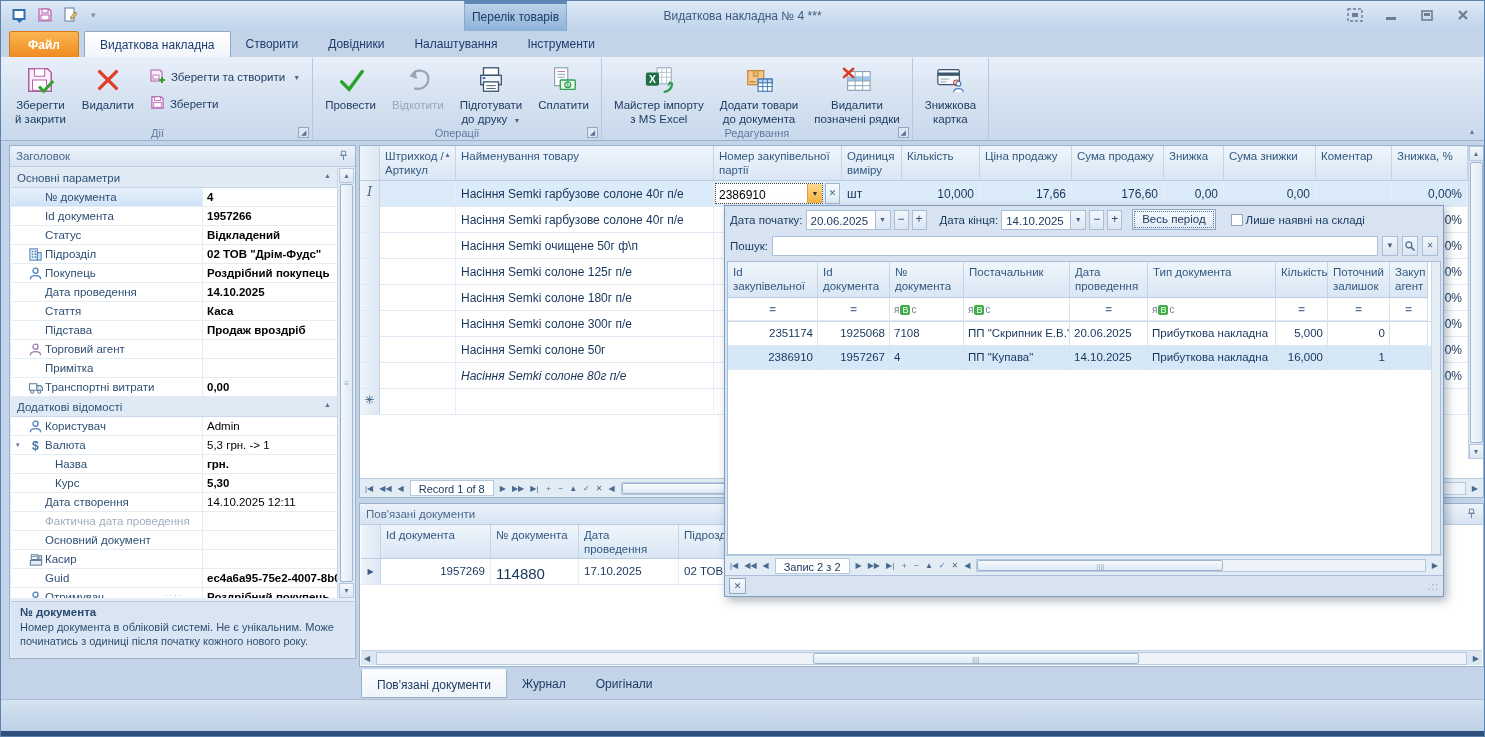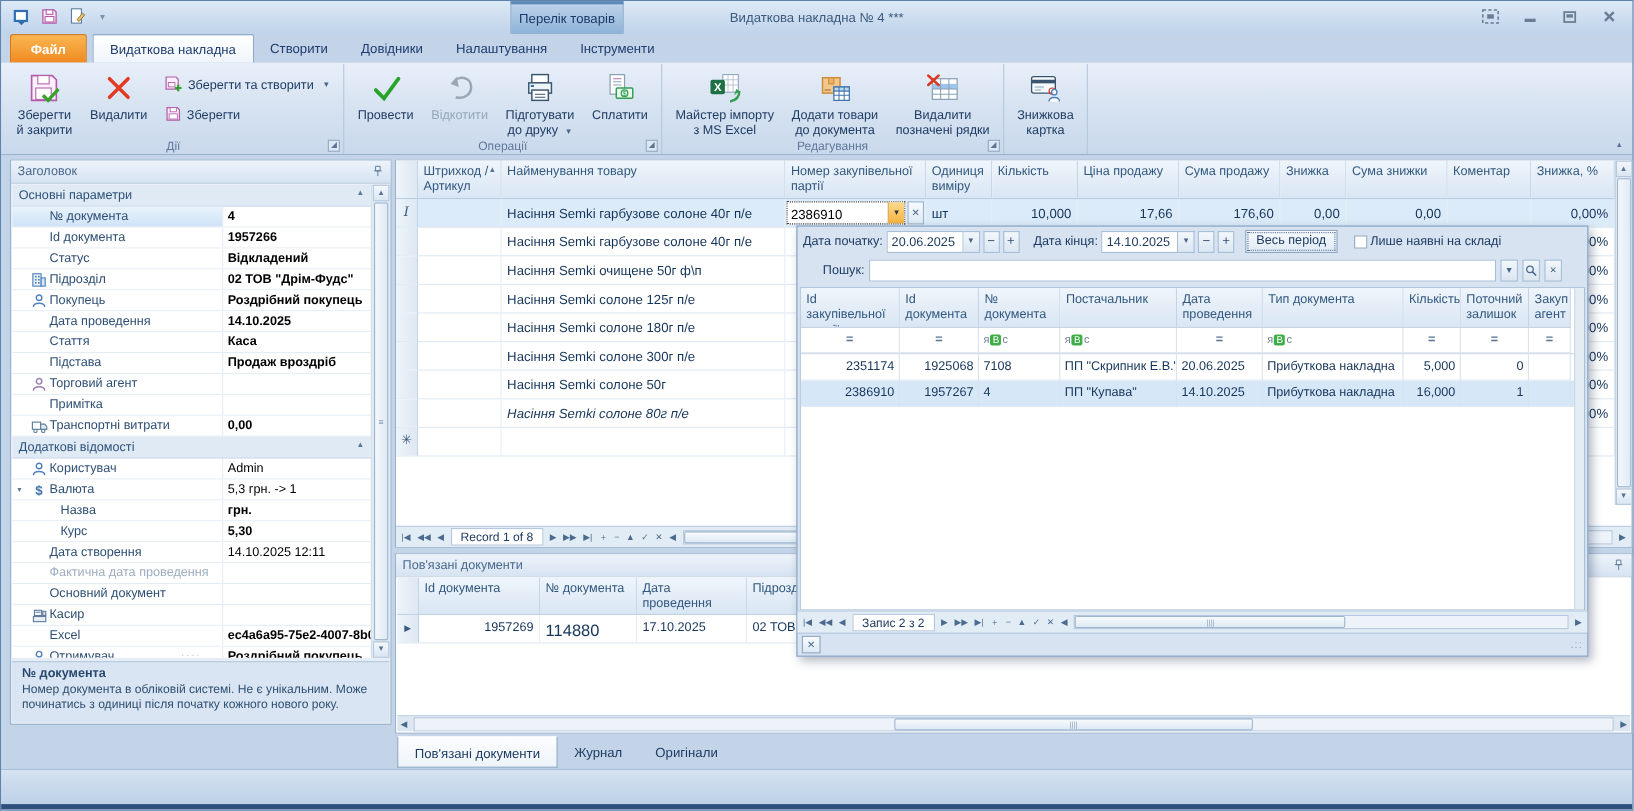--- a/index.html
+++ b/index.html
@@ -94,21 +94,21 @@
   
   #popup{position:absolute;left:723px;top:64px;width:720px;height:392px;background:#d7e3f1;border:1px solid #7f9dbf;box-shadow:3px 4px 9px rgba(25,45,75,.35);z-index:20;display:flex;flex-direction:column;}
   .pop-row1{height:27px;display:flex;align-items:center;padding:0 5px;gap:3px;flex:none;}
   .pop-label{color:#1f3c63;white-space:nowrap;}
   .dateedit{display:flex;height:20px;}
   .de-text{width:70px;background:#fff;border:1px solid #a9bfd8;padding:4px 4px 0;}
   .de-btn{width:15px;background:linear-gradient(#f3f7fb,#dbe6f2);border:1px solid #a9bfd8;border-left:none;text-align:center;font-size:7px;line-height:18px;color:#49658a;}
   .spin{width:15px;height:20px;border:1px solid #a9bfd8;background:linear-gradient(#f3f7fb,#dbe6f2);text-align:center;line-height:17px;color:#2e4f74;font-size:12px;}
   .period-btn{height:21px;border:1px solid #8fa8c4;background:linear-gradient(#f7fafd,#dfeaf5);padding:3px 9px 0;margin-left:7px;outline:1px dotted #5a7396;outline-offset:-3px;white-space:nowrap;}
   .chk{width:12px;height:12px;border:1px solid #8fa8c4;background:#fff;margin-left:12px;flex:none;}
-  .pop-row2{height:25px;display:flex;align-items:center;padding:0 23px;gap:4px;flex:none;justify-content:center;}
+  .pop-row2{height:25px;display:flex;align-items:center;padding:0 5px;gap:4px;flex:none;justify-content:center;}
   .search-input{flex:1;height:20px;background:#fff;border:1px solid #a9bfd8;}
   .sq-btn{width:16px;height:20px;border:1px solid #a9bfd8;background:linear-gradient(#f3f7fb,#dbe6f2);text-align:center;font-size:8px;line-height:18px;color:#49658a;flex:none;display:flex;align-items:center;justify-content:center;}
   .pop-grid{flex:1;margin:3px 2px 0;background:#fff;border:1px solid #a9bfd8;position:relative;overflow:hidden;}
   .pg{border-right:1px solid #d9e3ee;border-bottom:1px solid #dfe9f3;padding:5px 4px 0;white-space:nowrap;overflow:hidden;flex:none;color:#16355b;}
   .pg.r{text-align:right;}
   .pop-filter{display:flex;height:24px;border-bottom:1px solid #cdd9e6;}
   .f-eq{color:#5a7396;font-weight:bold;}
   .f-b{display:inline-block;background:#3fae49;color:#fff;font-size:9px;padding:0 2px;border-radius:2px;margin:0 1px;}
   .f-t{color:#6b7d92;font-size:10px;}
   .pop-rowsel{background:#d6e7f8;}
@@ -565,21 +565,21 @@
                 </svg>
               </span>
               <span>Касир</span>
             </div>
             <div class="pvalue"></div>
           </div>
           <div class="prow">
             <div class="plabel">
               <span class="pexp"></span>
               <span class="picon"></span>
-              <span>Excel</span>
+              <span>Guid</span>
             </div>
             <div class="pvalue bold">ec4a6a95-75e2-4007-8b05...</div>
           </div>
           <div class="prow">
             <div class="plabel">
               <span class="pexp"></span>
               <span class="picon">
                 <svg width="15" height="15" viewBox="0 0 16 16">
                   <circle cx="8" cy="5" r="2.7" fill="none" stroke="#4f81bd" stroke-width="1.4"></circle>
                   <path d="M2.5 14 c0 -5 11 -5 11 0" fill="none" stroke="#4f81bd" stroke-width="1.4"></path>

